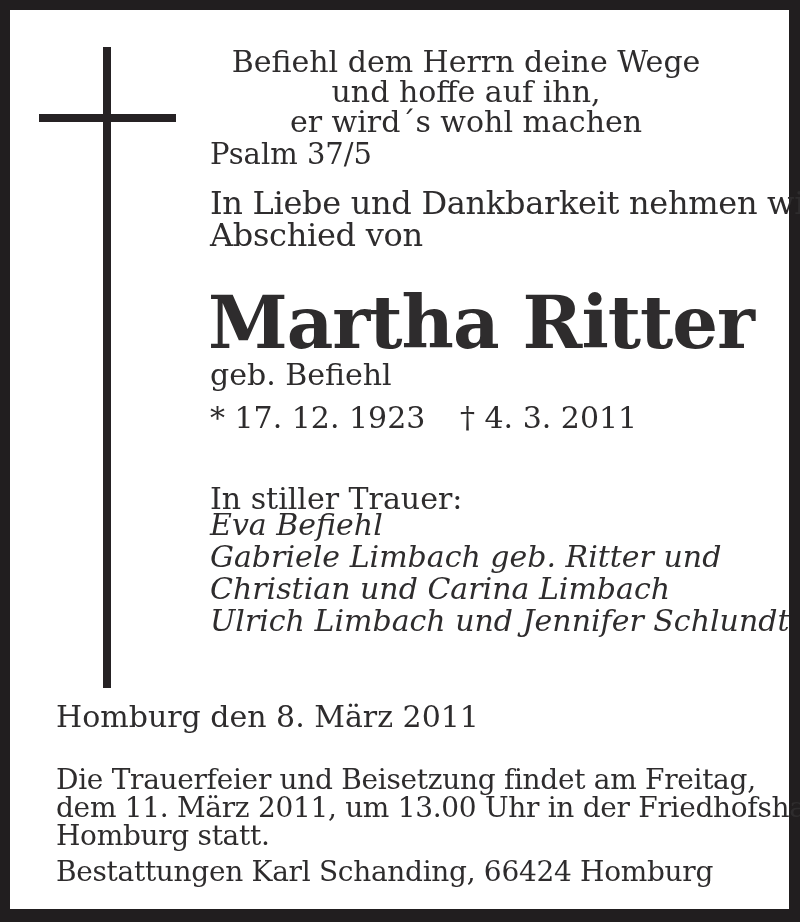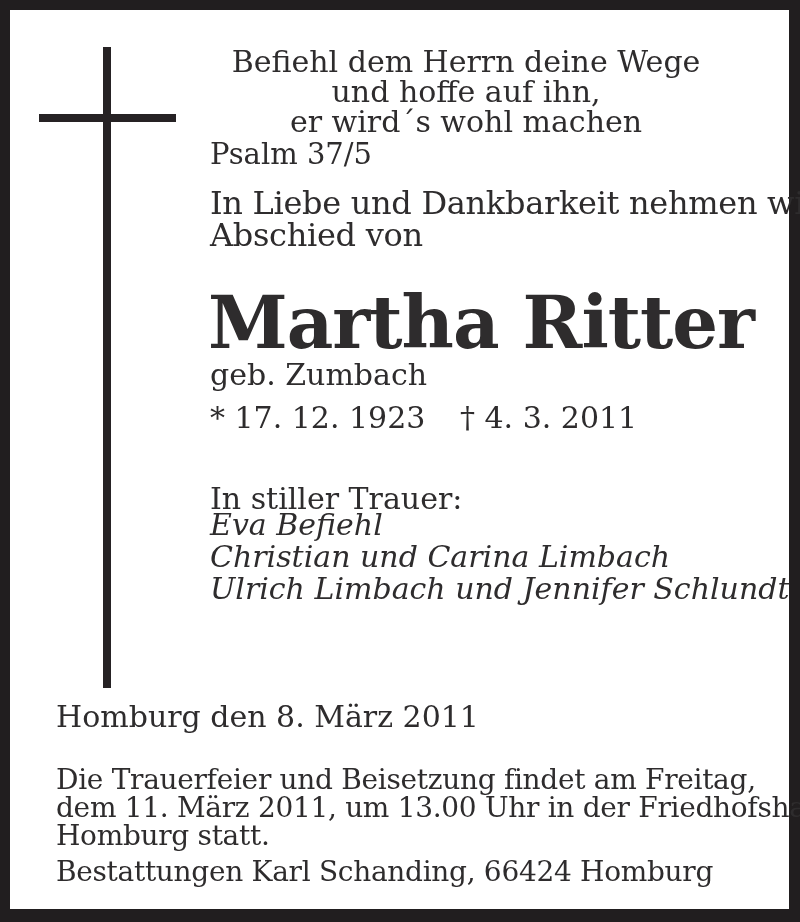--- a/index.html
+++ b/index.html
@@ -58,27 +58,28 @@
     <div>er wird´s wohl machen</div>
   </div>
   <div class="abs verse-ref">Psalm 37/5</div>
 
   <div class="abs intro">
     <div>In Liebe und Dankbarkeit nehmen wir</div>
     <div>Abschied von</div>
   </div>
 
   <div class="abs deceased-name">Martha Ritter</div>
-  <div class="abs maiden">geb. Zumbach</div>
+  <div class="abs maiden">geb. Befiehl</div>
   <div class="abs birth">* 17. 12. 1923</div>
   <div class="abs death">† 4. 3. 2011</div>
 
   <div class="abs trauer-heading">In stiller Trauer:</div>
   <div class="abs mourners">
     <div>Eva Befiehl</div>
+    <div>Gabriele Limbach geb. Ritter und</div>
     <div>Christian und Carina Limbach</div>
     <div>Ulrich Limbach und Jennifer Schlundt</div>
   </div>
 
   <div class="abs dateline">Homburg den 8. März 2011</div>
 
   <div class="abs funeral">
     <div>Die Trauerfeier und Beisetzung findet am Freitag,</div>
     <div>dem 11. März 2011, um 13.00 Uhr in der Friedhofshalle</div>
     <div>Homburg statt.</div>

